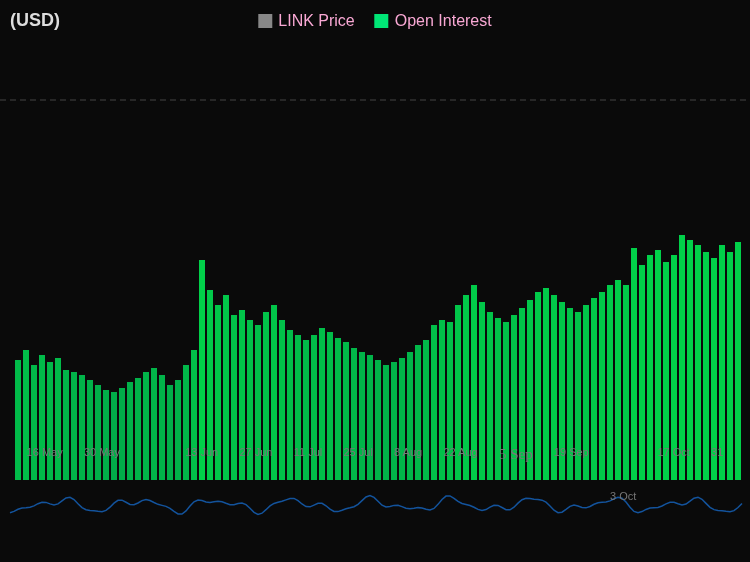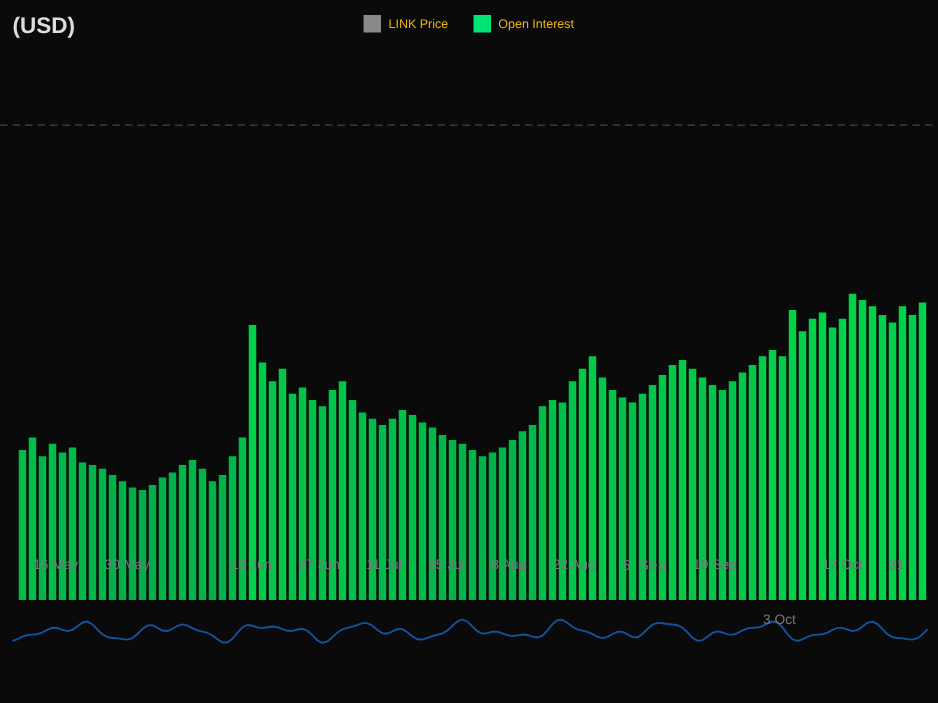--- a/index.html
+++ b/index.html
@@ -31,22 +31,22 @@
       left: 50%;
       transform: translateX(-50%);
       display: flex;
       align-items: center;
       gap: 20px;
     }
     .legend-item {
       display: flex;
       align-items: center;
       gap: 6px;
-      font-size: 10px;
-      color: #eab308;
+      font-size: 16px;
+      color: #f9a8d4;
     }
     .legend-box {
       width: 14px;
       height: 14px;
     }
     .legend-box.link-price {
       background: #888;
     }
     .legend-box.open-interest {
       background: #00e676;
@@ -180,19 +180,19 @@
 
   <div style="position:absolute; bottom: 60px; left: 0; right: 0; display: flex; justify-content: space-around; padding: 0 16px;">
   <span style="font-size: 11px; color: rgb(119, 119, 119); font-family: Arial, sans-serif;">16 May</span>
       <span style="font-size: 11px; color: rgb(119, 119, 119); font-family: Arial, sans-serif;">30 May</span>
       <span style="font-size: 11px; color: rgb(119, 119, 119); font-family: Arial, sans-serif; margin-left: 44px;">13 Jun</span>
       <span style="font-size: 11px; color: rgb(119, 119, 119); font-family: Arial, sans-serif;">27 Jun</span>
       <span style="font-size: 11px; color: rgb(119, 119, 119); font-family: Arial, sans-serif;">11 Jul</span>
       <span style="font-size: 11px; color: rgb(119, 119, 119); font-family: Arial, sans-serif;">25 Jul</span>
       <span style="font-size: 11px; color: rgb(119, 119, 119); font-family: Arial, sans-serif;">8 Aug</span>
       <span style="font-size: 11px; color: rgb(119, 119, 119); font-family: Arial, sans-serif;">22 Aug</span>
-      <span style="font-size: 12px; color: rgb(119, 119, 119); font-family: Liberation Mono, monospace;">5 Sep</span>
+      <span style="font-size: 15px; color: rgb(119, 119, 119); font-family: Liberation Serif, serif;">5 Sep</span>
       <span style="font-size: 11px; color: rgb(119, 119, 119); font-family: Arial, sans-serif; text-align: center;">19 Sep</span>
       <span style="font-size: 11px; color: rgb(119, 119, 119); font-family: Arial, sans-serif; margin-top: 44px;">3 Oct</span>
       <span style="font-size: 11px; color: rgb(119, 119, 119); font-family: Arial, sans-serif;">17 Oct</span>
       <span style="font-size: 11px; color: rgb(119, 119, 119); font-family: Arial, sans-serif;">31</span>
     </div>
 </div>
 
 </body></html>

